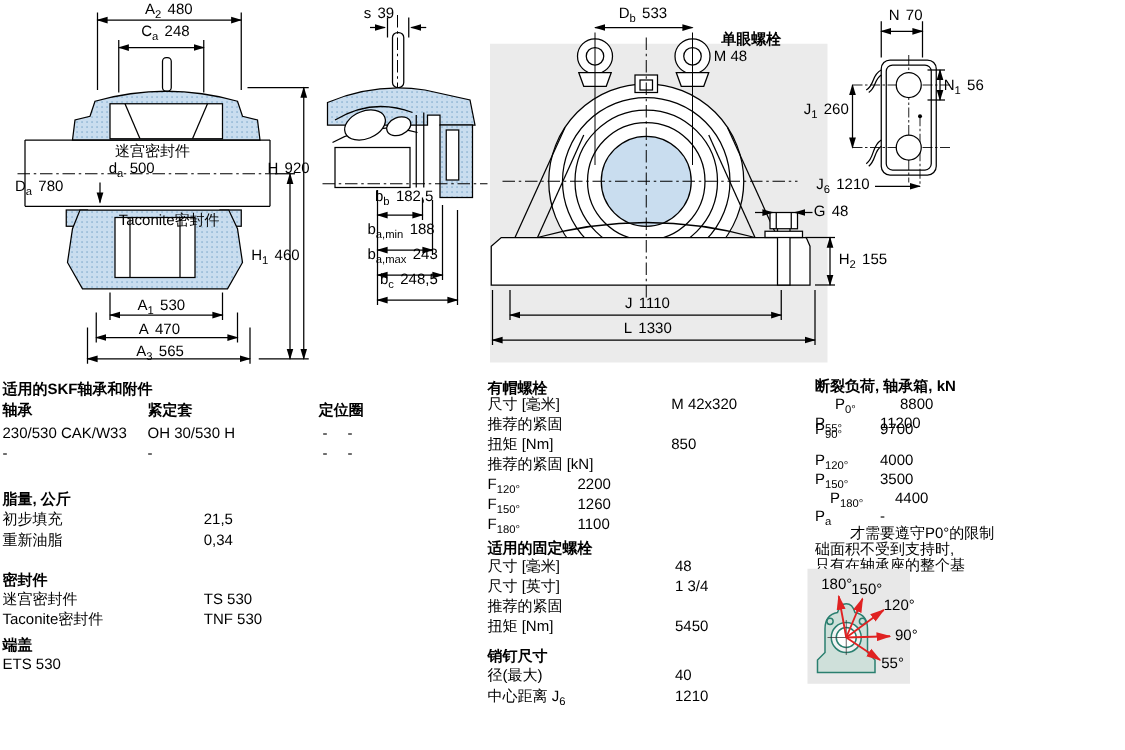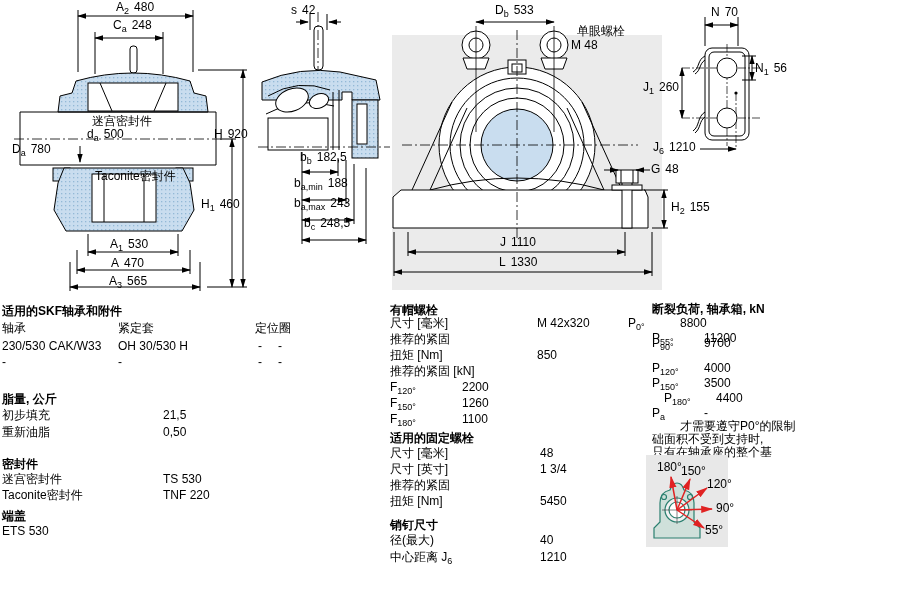--- a/index.html
+++ b/index.html
@@ -3,21 +3,21 @@
 <meta charset="utf-8">
 <style>
   *{margin:0;padding:0;box-sizing:border-box}
   html,body{width:900px;height:600px}
   body{background:#fff;font-family:"Liberation Sans","DejaVu Sans",sans-serif;color:#000;position:relative;overflow:hidden}
   #stage{position:absolute;left:0;top:0;width:900px;height:600px}
   svg{position:absolute;left:0;top:0}
   .lbl{position:absolute;font-size:12px;line-height:1.15;white-space:nowrap}
   .lbl sub,.row sub{font-size:9px;line-height:1}
   .dv{margin-left:5px}
-  .b{font-weight:normal}
+  .b{font-weight:bold}
   .row{position:absolute;font-size:12px;line-height:1.15;white-space:nowrap}
   .row .val{position:absolute;top:0;white-space:nowrap}
   .t{position:absolute;font-size:12px;font-weight:bold;white-space:nowrap}
   .ang{position:absolute;font-size:12px;white-space:nowrap}
 </style>
 </head>
 <body>
 
 <div id="stage">
 
@@ -201,21 +201,21 @@
 <div class="lbl" style="left:92px;top:115px">迷宫密封件</div>
 <div class="lbl" style="left:87px;top:128px"><span>d</span><sub>a</sub><span class="dv">500</span></div>
 <div class="lbl" style="left:12px;top:143px"><span>D</span><sub>a</sub><span class="dv">780</span></div>
 <div class="lbl" style="left:95px;top:170px">Taconite密封件</div>
 <div class="lbl" style="left:214px;top:128px"><span>H</span><sub></sub><span class="dv">920</span></div>
 <div class="lbl" style="left:201px;top:198px"><span>H</span><sub>1</sub><span class="dv">460</span></div>
 <div class="lbl" style="left:110px;top:238px"><span>A</span><sub>1</sub><span class="dv">530</span></div>
 <div class="lbl" style="left:111px;top:257px"><span>A</span><sub></sub><span class="dv">470</span></div>
 <div class="lbl" style="left:109px;top:275px"><span>A</span><sub>3</sub><span class="dv">565</span></div>
 
-<div class="lbl" style="left:291px;top:4px"><span>s</span><span class="dv">42</span></div>
+<div class="lbl" style="left:291px;top:4px"><span>s</span><span class="dv">39</span></div>
 <div class="lbl" style="left:300px;top:151px"><span>b</span><sub>b</sub><span class="dv">182,5</span></div>
 <div class="lbl" style="left:294px;top:177px"><span>b</span><sub>a,min</sub><span class="dv">188</span></div>
 <div class="lbl" style="left:294px;top:197px"><span>b</span><sub>a,max</sub><span class="dv">243</span></div>
 <div class="lbl" style="left:304px;top:217px"><span>b</span><sub>c</sub><span class="dv">248,5</span></div>
 
 <div class="lbl" style="left:495px;top:4px"><span>D</span><sub>b</sub><span class="dv">533</span></div>
 <div class="lbl b" style="left:577px;top:25px">单眼螺栓</div>
 <div class="lbl" style="left:571px;top:39px">M 48</div>
 <div class="lbl" style="left:653px;top:141px"><span>J</span><sub>6</sub><span class="dv">1210</span></div>
 <div class="lbl" style="left:651px;top:163px"><span>G</span><span class="dv">48</span></div>
@@ -246,31 +246,31 @@
   <span class="val" style="left:276px">-</span>
 </div>
 
 <div class="t" style="left:2px;top:391px">脂量, 公斤</div>
 <div class="row" style="left:2px;top:409px">
   <span>初步填充</span>
   <span class="val" style="left:161px">21,5</span>
 </div>
 <div class="row" style="left:2px;top:426px">
   <span>重新油脂</span>
-  <span class="val" style="left:161px">0,50</span>
+  <span class="val" style="left:161px">0,34</span>
 </div>
 
 <div class="t" style="left:2px;top:456px">密封件</div>
 <div class="row" style="left:2px;top:473px">
   <span>迷宫密封件</span>
   <span class="val" style="left:161px">TS 530</span>
 </div>
 <div class="row" style="left:2px;top:489px">
   <span>Taconite密封件</span>
-  <span class="val" style="left:161px">TNF 220</span>
+  <span class="val" style="left:161px">TNF 530</span>
 </div>
 
 <div class="t" style="left:2px;top:508px">端盖</div>
 <div class="row" style="left:2px;top:525px"><span>ETS 530</span></div>
 
 <div class="t" style="left:390px;top:302px">有帽螺栓</div>
 <div class="row" style="left:390px;top:317px">
   <span>尺寸 [毫米]</span>
   <span class="val" style="left:147px">M 42x320</span>
 </div>
@@ -318,21 +318,21 @@
 <div class="row" style="left:390px;top:534px">
   <span>径(最大)</span>
   <span class="val" style="left:150px">40</span>
 </div>
 <div class="row" style="left:390px;top:551px">
   <span>中心距离 J</span><sub>6</sub>
   <span class="val" style="left:150px">1210</span>
 </div>
 
 <div class="t" style="left:652px;top:301px">断裂负荷, 轴承箱, kN</div>
-<div class="row" style="left:628px;top:317px">
+<div class="row" style="left:668px;top:317px">
   <span>P</span><sub>0°</sub>
   <span class="val" style="left:52px">8800</span>
 </div>
 <div class="row" style="left:652px;top:332px">
   <span>P</span><sub>55°</sub>
   <span class="val" style="left:52px">11200</span>
 </div>
 <div class="row" style="left:652px;top:337px">
   <span>P</span><sub>90°</sub>
   <span class="val" style="left:52px">9700</span>

